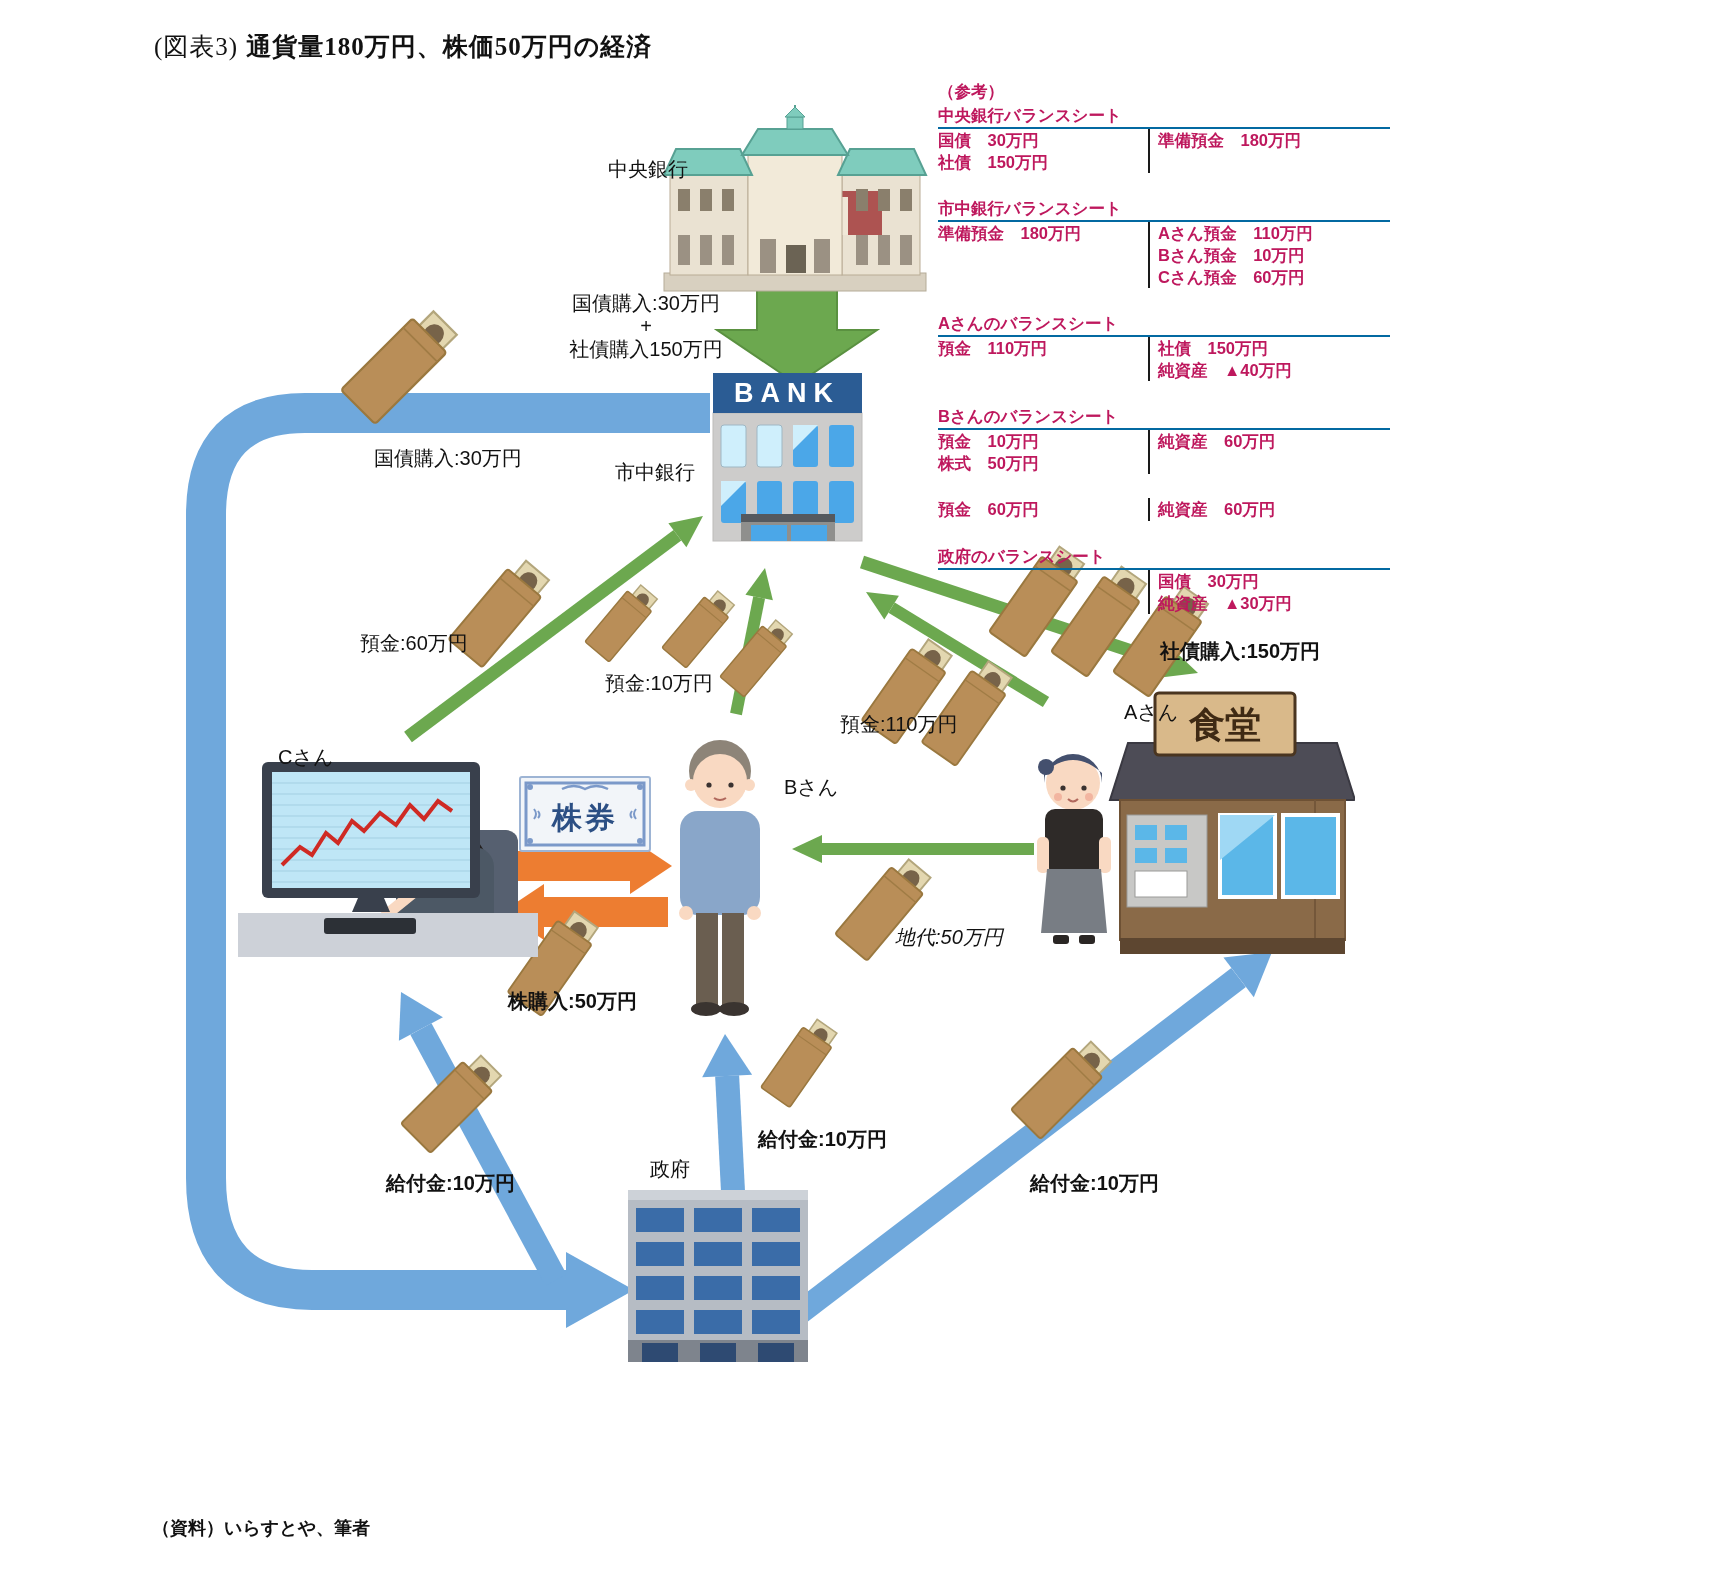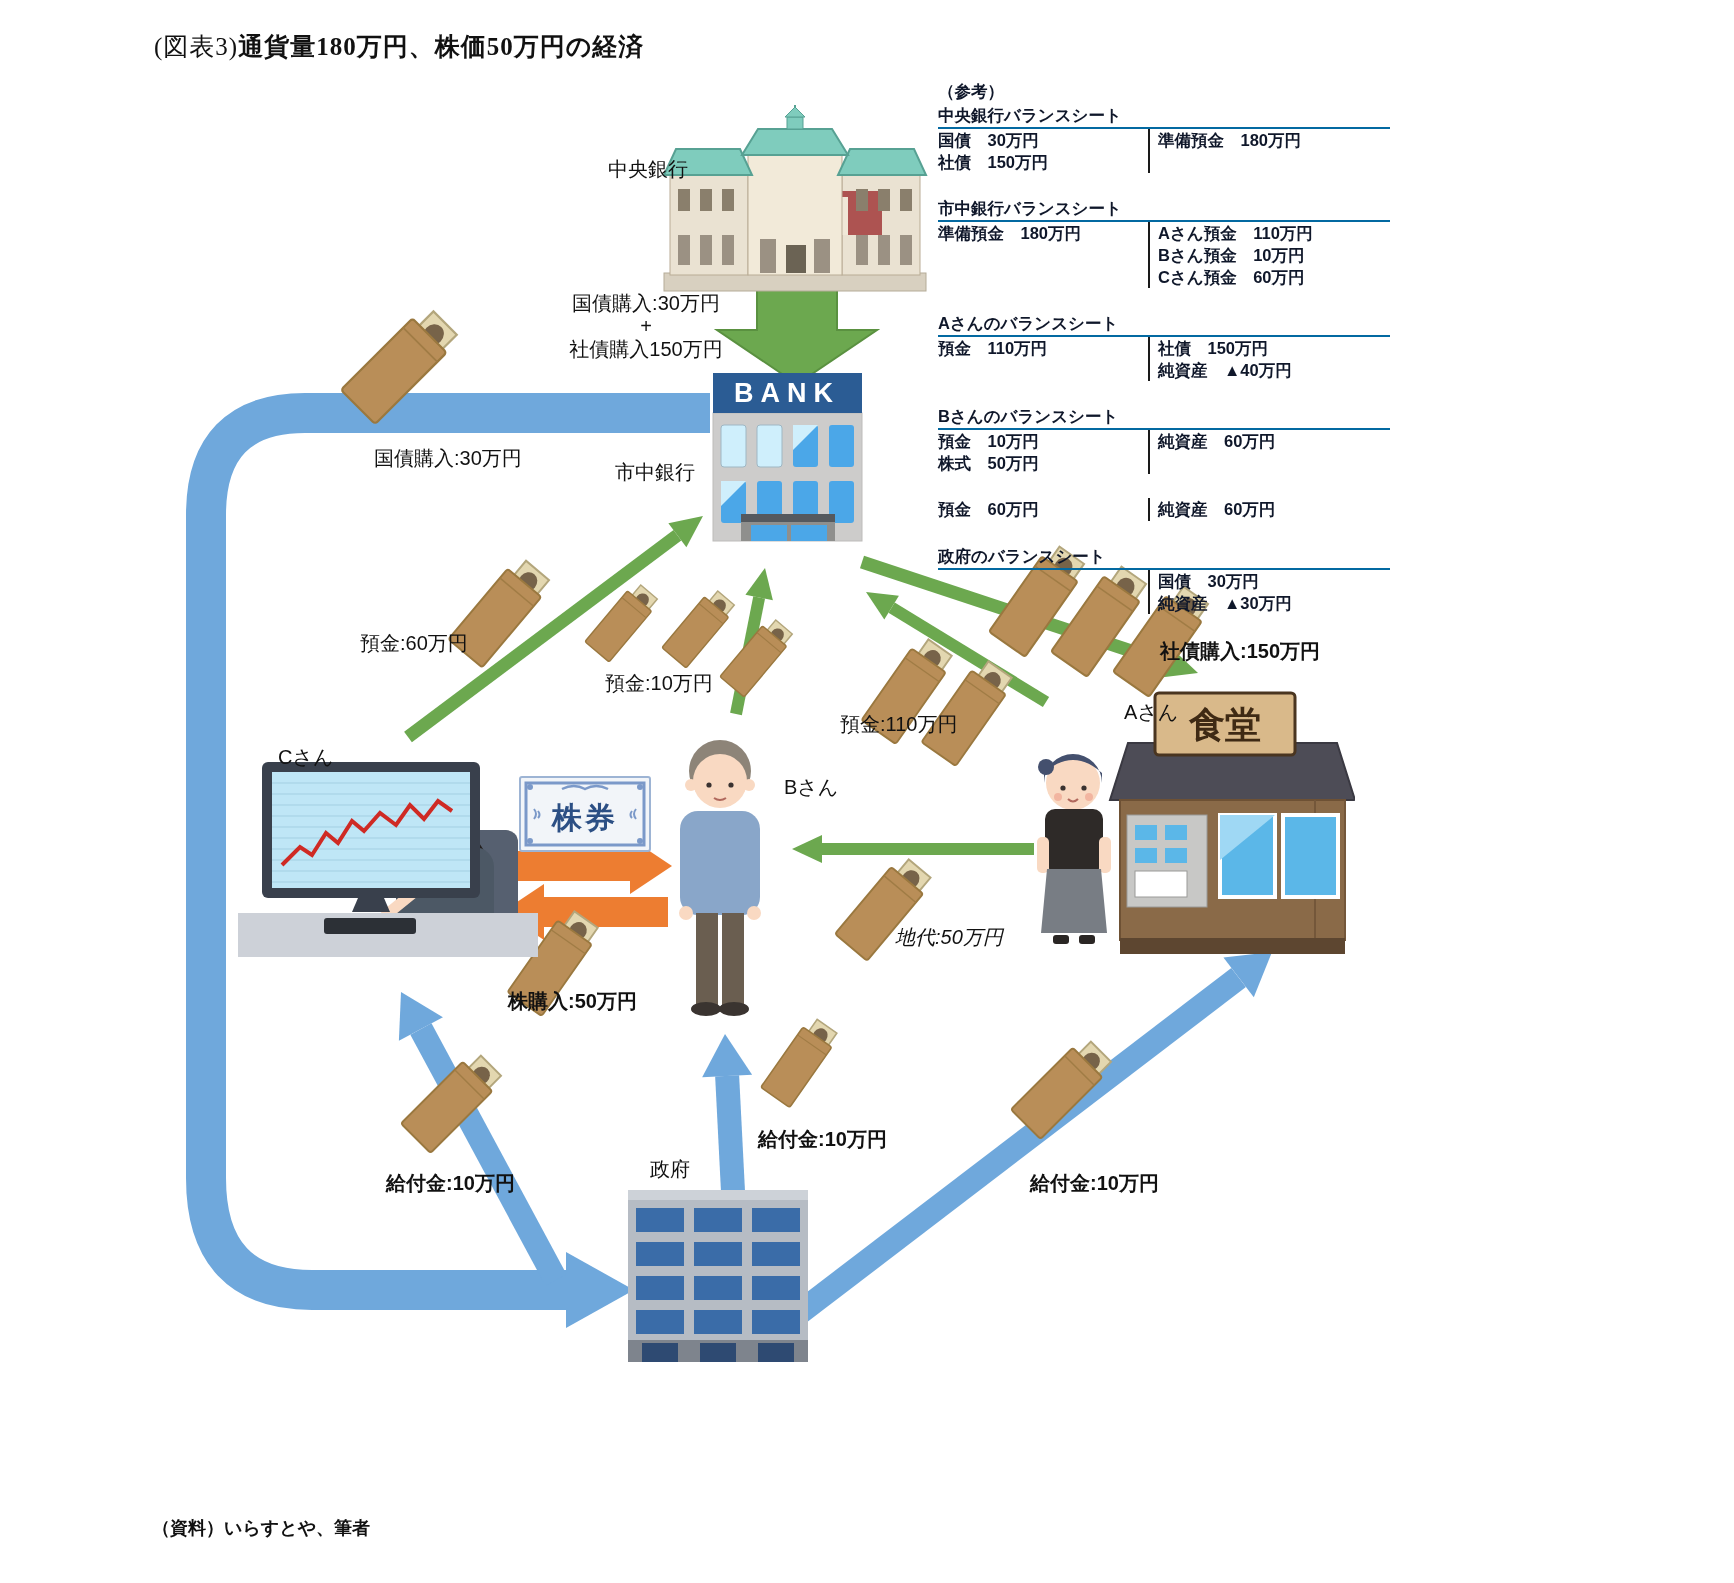--- a/index.html
+++ b/index.html
@@ -1,29 +1,29 @@
 <!DOCTYPE html>
 <html><head>
 <meta charset="utf-8">
 <style>
   html,body{margin:0;padding:0;background:#ffffff;}
   .canvas{position:relative;width:1734px;height:1583px;background:#fff;overflow:hidden;
           font-family:"Liberation Sans",sans-serif;color:#111;}
   .title{position:absolute;left:154px;top:30px;font-family:"Liberation Serif",serif;
          font-size:25px;letter-spacing:1px;}
-  .title .t-main{font-weight:700;}
+  .title .t-main{font-weight:700;margin-left:8px;}
   .fl{position:absolute;font-size:20px;font-weight:500;white-space:nowrap;line-height:23px;}
   .fl.bold{font-weight:800;margin-top:24px;}
   .fl.node{font-size:20px;margin-top:12px;}
   .cb-ops{text-align:center;width:180px;}
   .blk{position:absolute;}
   svg text{font-family:"Liberation Sans",sans-serif;}
   
   .ref{position:absolute;left:938px;top:80px;width:452px;font-size:16.5px;line-height:22px;
-       font-weight:600;color:#0f172a;}
+       font-weight:600;color:#be185d;}
   .ref-heading{margin-bottom:2px;}
   .bs{margin-bottom:24px;}
   .bs-title{border-bottom:2px solid #0369a1;padding-bottom:1px;}
   .bs-body{display:flex;min-height:23px;}
   .bs-left{flex:0 0 210px;}
   .bs-right{flex:1;border-left:2px solid #1a1a1a;padding-left:8px;}
   .src{position:absolute;left:152px;top:1516px;font-size:18px;font-weight:600;}
 </style>
 </head>
 <body>

